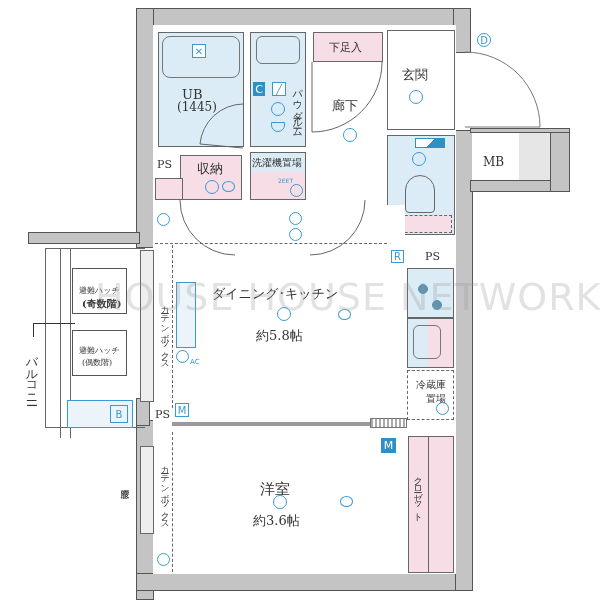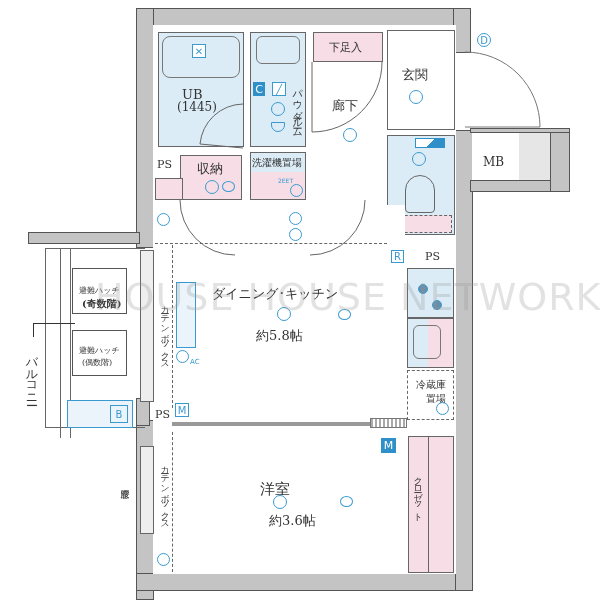--- a/index.html
+++ b/index.html
@@ -147,21 +147,21 @@
 
 <div class="abs" style="left:172px;top:422px;width:200px;height:4px;background:#999;"></div>
 <div class="abs" style="left:370px;top:418px;width:37px;height:10px;background:repeating-linear-gradient(90deg,#aaa 0 2px,#fff 2px 4px);border:1px solid #777;box-sizing:border-box;"></div>
 
 <div class="room" style="left:172px;top:430px;width:232px;height:143px;border:none;"></div>
 <div class="dash" style="left:172px;top:432px;height:140px;border-left-width:1px;"></div>
 <div class="lbl vert" style="left:158px;top:460px;font-size:9px;font-family:'DejaVu Sans',sans-serif;">カーテンボックス</div>
 <div class="lbl" style="left:260px;top:480px;font-size:15px;">洋室</div>
 <div class="circ" style="left:273px;top:495px;width:14px;height:14px;"></div>
 <div class="circ" style="left:340px;top:496px;width:13px;height:11px;"></div>
-<div class="lbl" style="left:269px;top:512px;">約3.6帖</div>
+<div class="lbl" style="left:253px;top:512px;">約3.6帖</div>
 <div class="sqf" style="left:381px;top:438px;width:15px;height:15px;">M</div>
 <div class="circ" style="left:157px;top:553px;width:13px;height:13px;"></div>
 
 <div class="room pink" style="left:408px;top:436px;width:46px;height:137px;"></div>
 <div class="abs" style="left:428px;top:436px;width:1px;height:137px;background:#666;"></div>
 <div class="lbl vert" style="left:411px;top:470px;font-size:9px;font-family:'DejaVu Sans',sans-serif;">クローゼット</div>
 
 <div class="wm" style="left:95px;top:275px;">HOUSE HOUSE NETWORK</div>
 
 </body></html>

